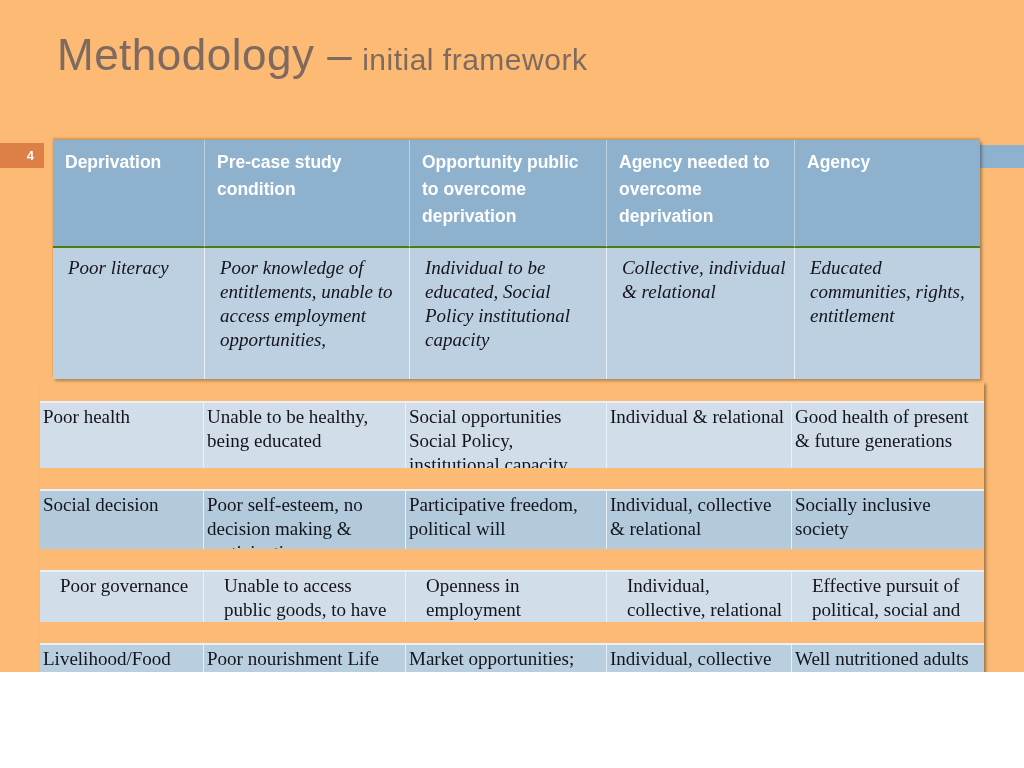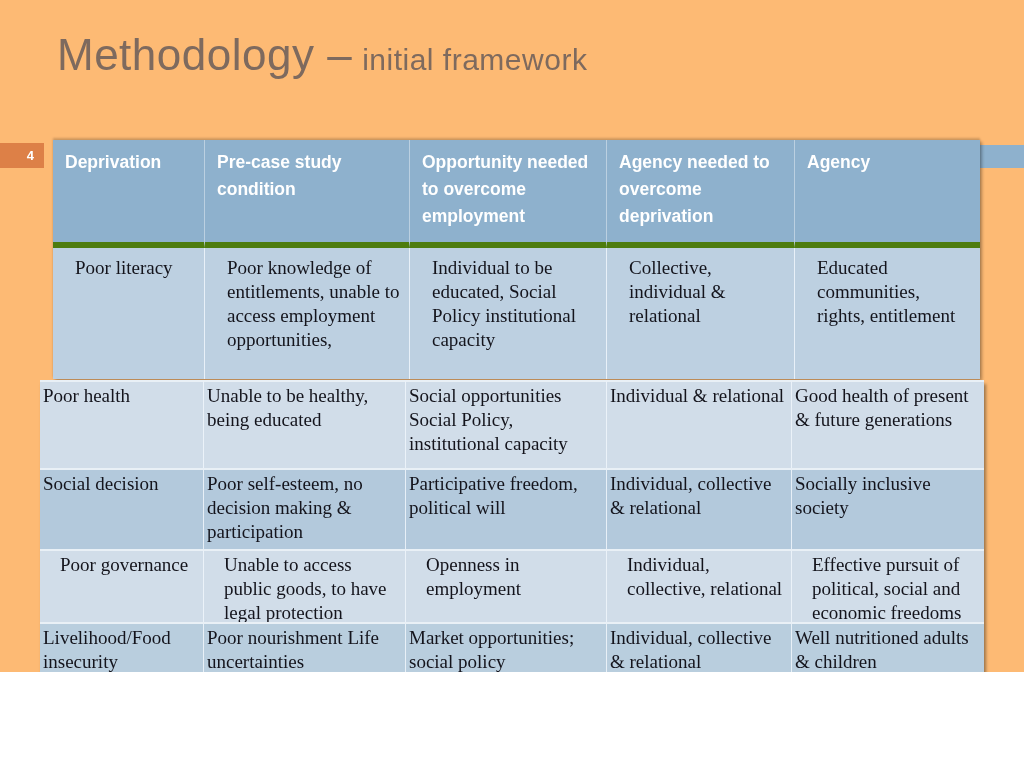--- a/index.html
+++ b/index.html
@@ -36,31 +36,31 @@
     left:40px;top:380px;
     grid-template-columns:164px 202px 201px 185px 192px;
     grid-template-rows:88px 81px 73px 68px;
     box-shadow:2px 4px 3px rgba(0,0,0,0.38);
   }
   .tr{display:contents;}
   .th{
     background:var(--header-blue,#8EB1CD);color:#fff;font-weight:bold;
     font-size:17.5px;line-height:27px;padding:9px 10px 6px 12px;box-sizing:border-box;
     border-right:1px solid rgba(255,255,255,0.40);
-    border-bottom:6px solid #4d7c0f;
+    border-bottom:2px solid #4d7c0f;
   }
   .tr .th:last-child{border-right:none;}
   .td{
     font-family:"Liberation Serif",serif;font-size:19px;line-height:24px;
     color:var(--body-text,#14141C);box-sizing:border-box;white-space:pre-line;
     border-right:1px solid rgba(240,246,251,0.85);overflow:hidden;
   }
   .tr .td:last-child{border-right:none;}
-  .tbl-top .td{padding:8px 8px 6px 22px;background:var(--row1-bg,#BDD0E1);}
-  .tbl-bottom .td{padding:2px 4px 2px 3px;border-top:2px solid #E9F0F6;}
+  .tbl-top .td{padding:8px 8px 6px 15px;background:var(--row1-bg,#BDD0E1);font-style:italic;}
+  .tbl-bottom .td{padding:2px 4px 2px 3px;border-top:2px solid #E9F0F6;margin-top:21px;}
   .tr.r2>.td{background:var(--row2-bg,#D1DDE9);}
   .tr.r3>.td{background:var(--row3-bg,#B3C9DC);}
   .tr.r4>.td{background:var(--row4-bg,#D1DDE9);padding-left:20px;}
   .tr.r5>.td{background:var(--row5-bg,#B9CEDE);}
   
   .source{
     position:absolute;left:70px;top:697px;font-size:17px;color:#161616;
     letter-spacing:.2px;
   }
 </style>
@@ -75,21 +75,21 @@
 
   <div class="badge">
     <span>4</span>
   </div>
   <div class="band-right"></div>
 
   <div class="tbl tbl-top">
     <div class="tr">
       <div class="th">Deprivation</div>
       <div class="th">Pre-case study condition</div>
-      <div class="th">Opportunity needed to overcome employment</div>
+      <div class="th">Opportunity public to overcome deprivation</div>
       <div class="th">Agency needed to overcome deprivation</div>
       <div class="th">Agency</div>
     </div>
     <div class="tr r1">
       <div class="td">Poor literacy</div>
       <div class="td">Poor knowledge of entitlements, unable to access employment opportunities,</div>
       <div class="td">Individual to be educated, Social Policy institutional capacity</div>
       <div class="td">Collective, individual &amp; relational</div>
       <div class="td">Educated communities, rights, entitlement</div>
     </div>

